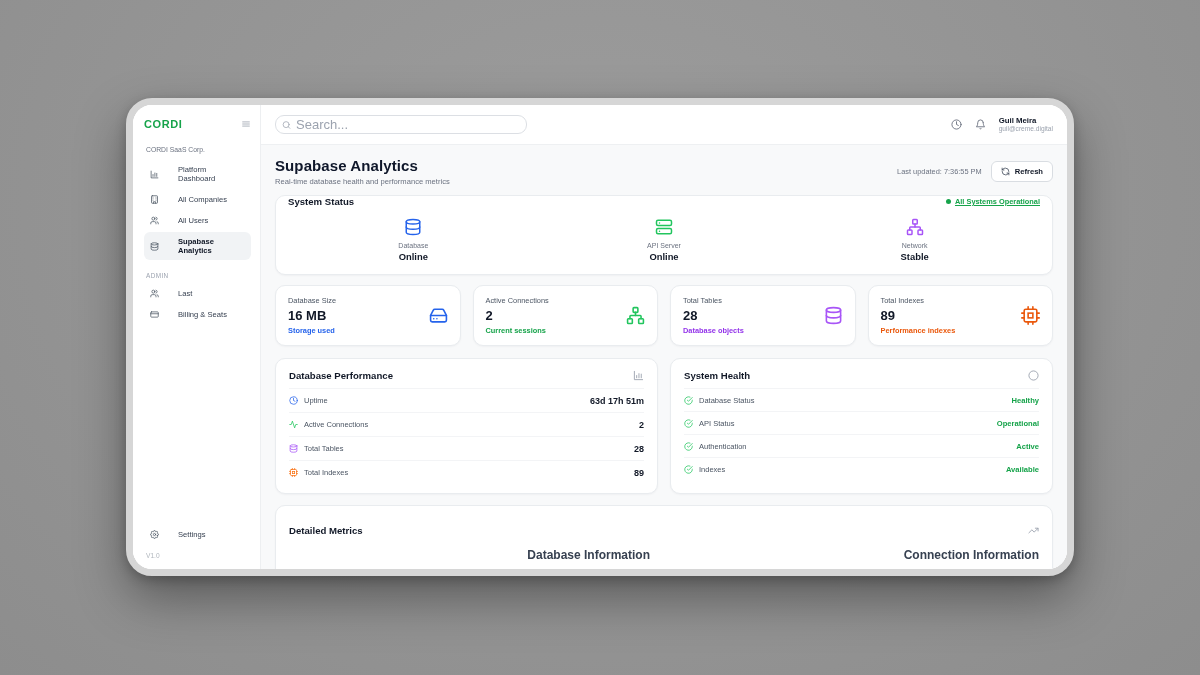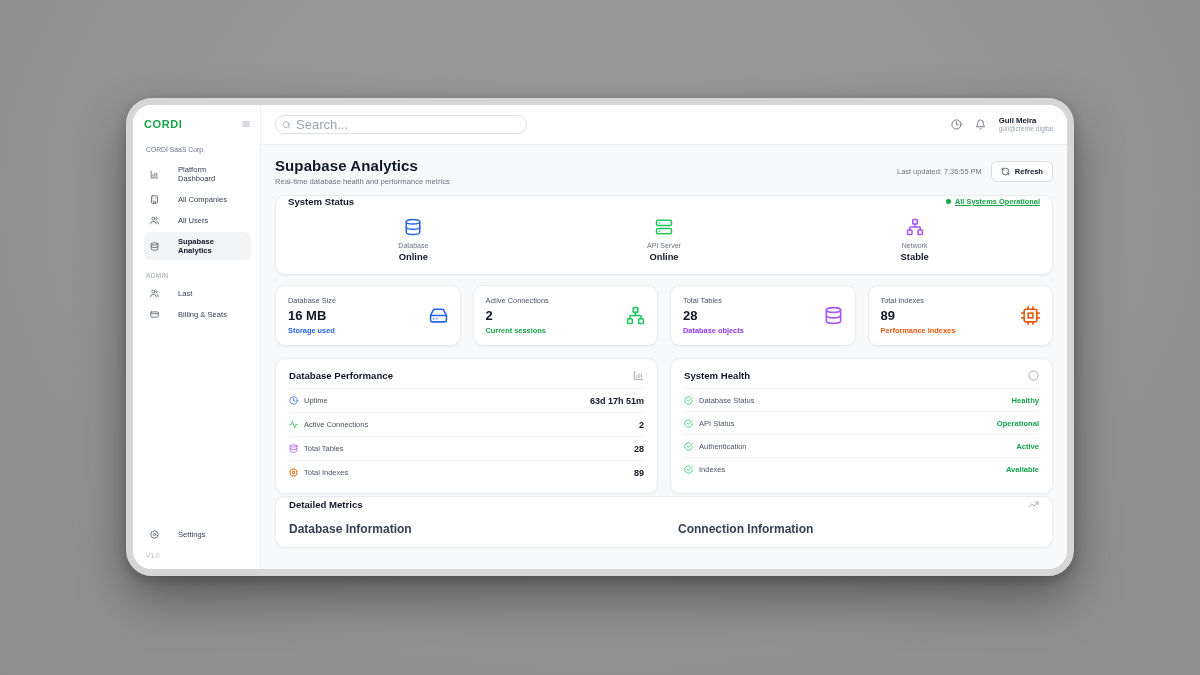--- a/index.html
+++ b/index.html
@@ -85,21 +85,21 @@
   .panel { padding:11px 13px 9px;text-align:right; }
   .panel-head { display:flex; align-items:center; justify-content:space-between; padding-bottom:7px; }
   .panel-row { display:flex; align-items:center; justify-content:space-between; padding:6.5px 0; border-top:1px solid #f3f4f6; }
   .panel-row .left { display:flex; align-items:center; gap:6px; }
   .panel-row .ic { display:flex; }
   .row-label { font-size:7.5px; color:#4b5563; }
   .row-value { font-size:9px; font-weight:bold; color:#111827; }
   .row-value.green { font-size:7.6px; color:#16a34a; }
 
   
-  .detailed-card { margin-top:2px; padding:2px 13px; }
+  .detailed-card { margin-top:11px; padding:19px 13px;text-align:right; }
   .detail-cols { display:grid; grid-template-columns:1fr 1fr; gap:28px; margin-top:12px; }
   .detail-col-title { font-size:12px; font-weight:bold; color:#374151; margin-bottom:9px; }
 
   svg { display:block; }
 </style>
 </head>
 <body>
 
 <div class="window">
  <div class="window-inner">

